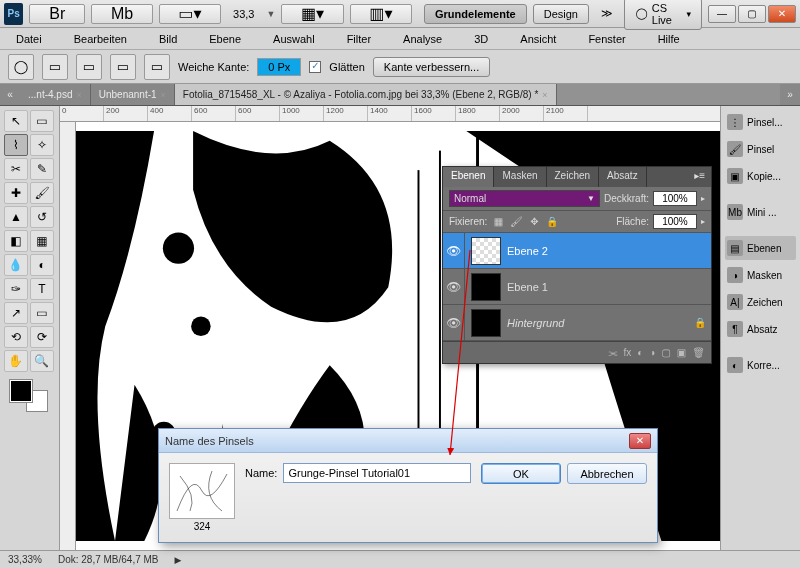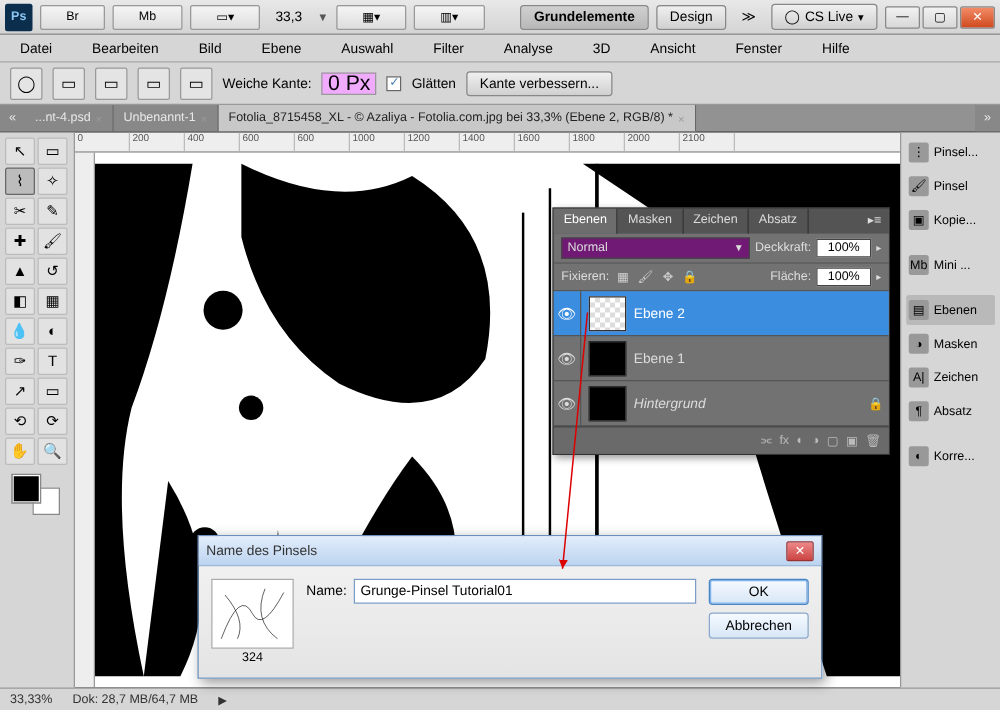--- a/index.html
+++ b/index.html
@@ -1,31 +1,31 @@
 <!DOCTYPE html>
 <html><head>
 <meta charset="utf-8">
 <style>
 * { box-sizing: border-box; margin: 0; padding: 0; font-family: "Segoe UI", Tahoma, sans-serif; }
 body { width: 800px; height: 568px; background: #686868; overflow: hidden; position: relative; }
 .titlebar { height: 28px; background: linear-gradient(#e8e8e8,#d4d4d4); display: flex; align-items: center; gap: 6px; padding: 0 4px; border-bottom: 1px solid #999; }
 .ps-icon { width: 22px; height: 22px; background:#0a2e4c; color:#8cc6f2; font-size:10px; font-weight:bold; display:flex; align-items:center; justify-content:center; border-radius:2px; }
-.tb-btn { height:20px; min-width:22px; padding:0 20px; background:linear-gradient(#f5f5f5,#ddd); border:1px solid #999; border-radius:2px; font-size:10px; display:flex; align-items:center; justify-content:center; }
+.tb-btn { height:20px; min-width:22px; padding:0 20px; background:linear-gradient(#f5f5f5,#ddd); border:1px solid #999; border-radius:2px; font-size:16px; display:flex; align-items:center; justify-content:center; }
 .zoom { font-size:11px; padding:0 6px; }
 .spacer { flex:1; }
 .tab-chip { padding:3px 10px; background:linear-gradient(#f0f0f0,#d0d0d0); border:1px solid #888; border-radius:3px; font-size:11px; }
 .tab-chip.active { background:linear-gradient(#d0d0d0,#b8b8b8); font-weight:bold; }
 .win-btns { display:flex; gap:2px; }
 .wbtn { width:28px; height:18px; border:1px solid #888; border-radius:2px; background:linear-gradient(#f2f2f2,#d8d8d8); font-size:10px; display:flex; align-items:center; justify-content:center; }
 .wbtn.close { background:linear-gradient(#f28c68,#d04a1e); color:#fff; }
 .menubar { height:22px; background:#d6d6d6; display:flex; align-items:center; gap:16px; padding:0 8px; border-bottom:1px solid #aaa; font-size:11px; }
 .menubar span { padding:2px 8px; }
 .optbar { height:34px; background:#d6d6d6; display:flex; align-items:center; gap:8px; padding:0 8px; border-bottom:1px solid #999; font-size:11px; }
 .opt-sq { width:26px; height:26px; border:1px solid #999; background:#e4e4e4; border-radius:2px; display:flex; align-items:center; justify-content:center; font-size:13px; }
-.opt-input { width:44px; height:18px; border:1px solid #999; background:#f0abfc; font-size:17px; text-align:center; }
+.opt-input { width:44px; height:18px; border:1px solid #999; background:#0ea5e9; font-size:11px; text-align:center; }
 .chk { width:12px; height:12px; border:1px solid #666; background:#fff; display:inline-block; position:relative; }
 .chk::after { content:"✓"; position:absolute; font-size:10px; top:-2px; left:1px; color:#4a7db5; }
 .doc-tabs { height:22px; background:#929292; display:flex; align-items:stretch; font-size:10px; color:#e8e8e8; border-bottom:1px solid #555; }
 .doc-tab { padding:4px 8px; background:#888; border-right:1px solid #666; display:flex; align-items:center; gap:4px; white-space:nowrap; }
 .doc-tab.active { background:#c8c8c8; color:#222; }
 .doc-tab .x { font-size:9px; color:#999; }
 .doc-tabs .nav { width:20px; display:flex; align-items:center; justify-content:center; background:#888; }
 .main { display:flex; height:calc(568px - 28px - 22px - 34px - 22px - 18px); }
 .toolbox { width:60px; background:#d6d6d6; border-right:1px solid #999; padding:4px; display:flex; flex-direction:column; gap:2px; }
 .tool-row { display:flex; gap:2px; }
@@ -67,21 +67,21 @@
 .lp-footer { height:22px; background:#6a6a6a; border-top:1px solid #444; display:flex; justify-content:flex-end; align-items:center; gap:6px; padding:0 6px; color:#bbb; }
 
 .dialog { position:absolute; left:158px; top:428px; width:500px; background:linear-gradient(#f4f4f4,#e4e4e4); border:1px solid #6a8fbb; box-shadow:3px 3px 10px rgba(0,0,0,.4); font-size:11px; }
 .dlg-title { height:24px; background:linear-gradient(#e2edfb,#bcd4f0); border-bottom:1px solid #9cb8da; display:flex; align-items:center; padding:0 6px; font-size:11px; color:#333; }
 .dlg-title .x { margin-left:auto; width:22px; height:16px; background:linear-gradient(#e88,#c44); color:#fff; border:1px solid #933; border-radius:2px; display:flex; align-items:center; justify-content:center; font-size:10px; }
 .dlg-body { padding:10px; display:flex; gap:10px; align-items:flex-start; }
 .brush-prev { width:66px; text-align:center; }
 .brush-prev .pv { width:66px; height:56px; border:1px solid #aaa; background:#fff; display:flex; align-items:center; justify-content:center; font-size:8px; color:#888; }
 .dlg-name { flex:1; display:flex; align-items:center; gap:6px; }
 .dlg-name input { flex:1; height:20px; border:1px solid #7a9cc6; padding:0 4px; font-size:11px; }
-.dlg-btns { display:flex; flex-direction:column; gap:6px; }
+.dlg-btns { display:flex; flex-direction:row; gap:6px; }
 .dlg-btn { width:80px; height:21px; border:1px solid #8aa8cc; background:linear-gradient(#f6faff,#d7e6f6); border-radius:3px; font-size:11px; }
 .dlg-btn.ok { border-color:#4a84c4; box-shadow:0 0 0 1px #7cb3ea inset; }
 .arrow { position:absolute; pointer-events:none; }
 </style>
 </head>
 <body>
 
 <div class="titlebar">
   <div class="ps-icon">Ps</div>
   <div class="tb-btn">Br</div>

